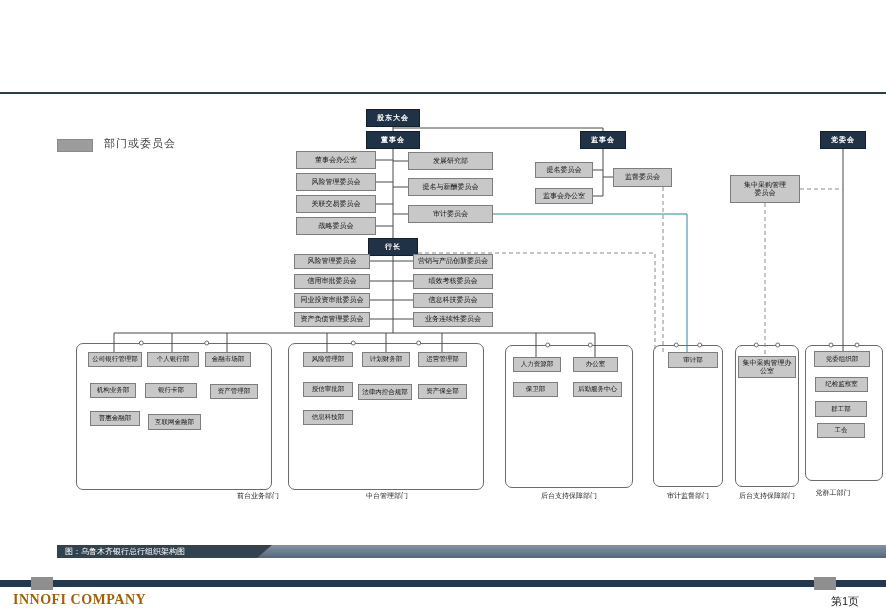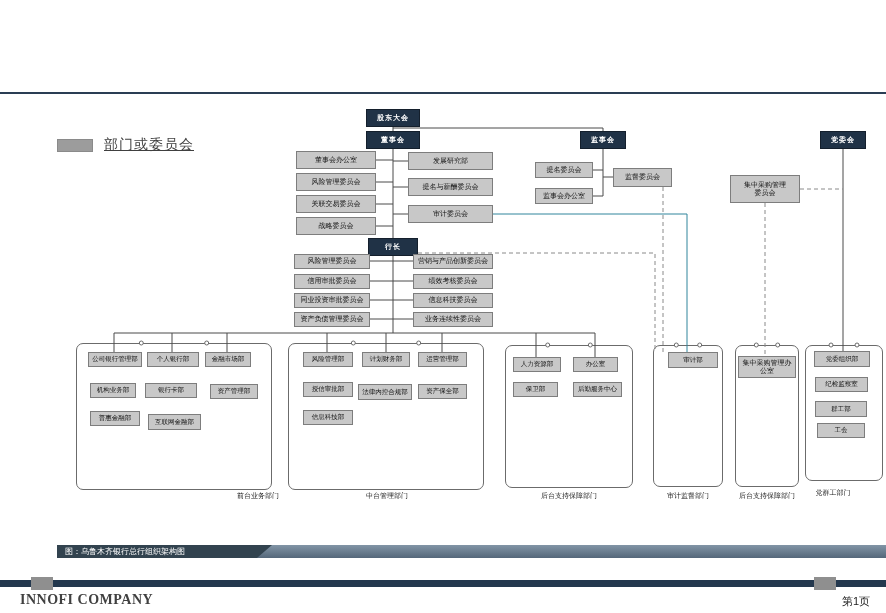--- a/index.html
+++ b/index.html
@@ -3,21 +3,21 @@
 <meta charset="utf-8">
 <style>
   html,body{margin:0;padding:0;background:#fff;}
   .slide{position:relative;width:886px;height:613px;background:#fff;overflow:hidden;
          font-family:"Liberation Sans",sans-serif;}
   .page-title{position:absolute;left:35px;top:24px;font-size:27px;font-weight:bold;
               color:#233750;letter-spacing:3px;}
   .title-rule{position:absolute;left:0;top:92px;width:886px;height:2px;background:#2a3e54;}
   .legend-swatch{position:absolute;left:57px;top:139px;width:36px;height:13px;
                  background:#9c9c9c;border:1px solid #8a8a8a;box-sizing:border-box;}
-  .legend-label{position:absolute;left:104px;top:136px;font-size:14px;color:#404040;letter-spacing:1px;text-decoration:underline;}
+  .legend-label{position:absolute;left:104px;top:136px;font-size:11px;color:#404040;letter-spacing:1px;}
 
   .chart-layer,.edge-svg{position:absolute;left:0;top:0;width:886px;height:613px;}
   .edge-svg{pointer-events:none;z-index:2;}
   .nd{position:absolute;box-sizing:border-box;display:flex;align-items:center;justify-content:center;
       text-align:center;z-index:3;}
   .nd-dark{background:#203246;border:1px solid #141f2c;color:#fff;font-size:7px;font-weight:bold;letter-spacing:1px;}
   .nd-gray{background:#c8c8c8;border:1px solid #7d7d7d;color:#111;font-size:7px;line-height:1.2;white-space:pre-line;padding:0 1px;}
   .nd-dept{background:#c8c8c8;border:1px solid #7d7d7d;color:#111;font-size:6.5px;white-space:nowrap;}
   .nd-container{background:#fff;border:1px solid #6b6b6b;border-radius:7px;z-index:1;}
   .node-label{position:absolute;transform:translateX(-50%);font-size:7px;color:#222;
@@ -28,23 +28,23 @@
   .port{fill:#fff;stroke:#6b6b6b;stroke-width:1;}
 
   .caption-bar{position:absolute;left:57px;top:545px;width:829px;height:13px;
                background:linear-gradient(180deg,#8295a6,#54677a);}
   .caption-dark{position:absolute;left:0;top:0;height:100%;width:215px;background:#32434f;
                 color:#fff;font-size:8px;line-height:13px;padding-left:8px;box-sizing:border-box;
                 clip-path:polygon(0 0,100% 0,93% 100%,0 100%);white-space:nowrap;overflow:hidden;}
   .footer-bar{position:absolute;left:0;top:580px;width:886px;height:7px;background:#24384e;}
   .fsq{position:absolute;top:577px;width:22px;height:13px;background:#8f8f8f;}
   .fsq-left{left:31px;} .fsq-right{left:814px;}
-  .company{position:absolute;left:20px;top:592px;font-family:"Liberation Serif",serif;
-           font-weight:bold;font-size:14px;color:#404040;letter-spacing:0.5px;text-align:right;}
-  .page-num{position:absolute;right:16px;top:594px;font-size:11px;color:#222;}
+  .company{position:absolute;left:13px;top:592px;font-family:"Liberation Serif",serif;
+           font-weight:bold;font-size:14px;color:#a16207;letter-spacing:0.5px;text-align:right;}
+  .page-num{position:absolute;right:27px;top:594px;font-size:11px;color:#222;}
 </style>
 </head>
 <body>
 
 <div class="slide">
   <div class="title-rule"></div>
 
   <div class="legend-swatch"></div>
   <div class="legend-label">部门或委员会</div>
 

